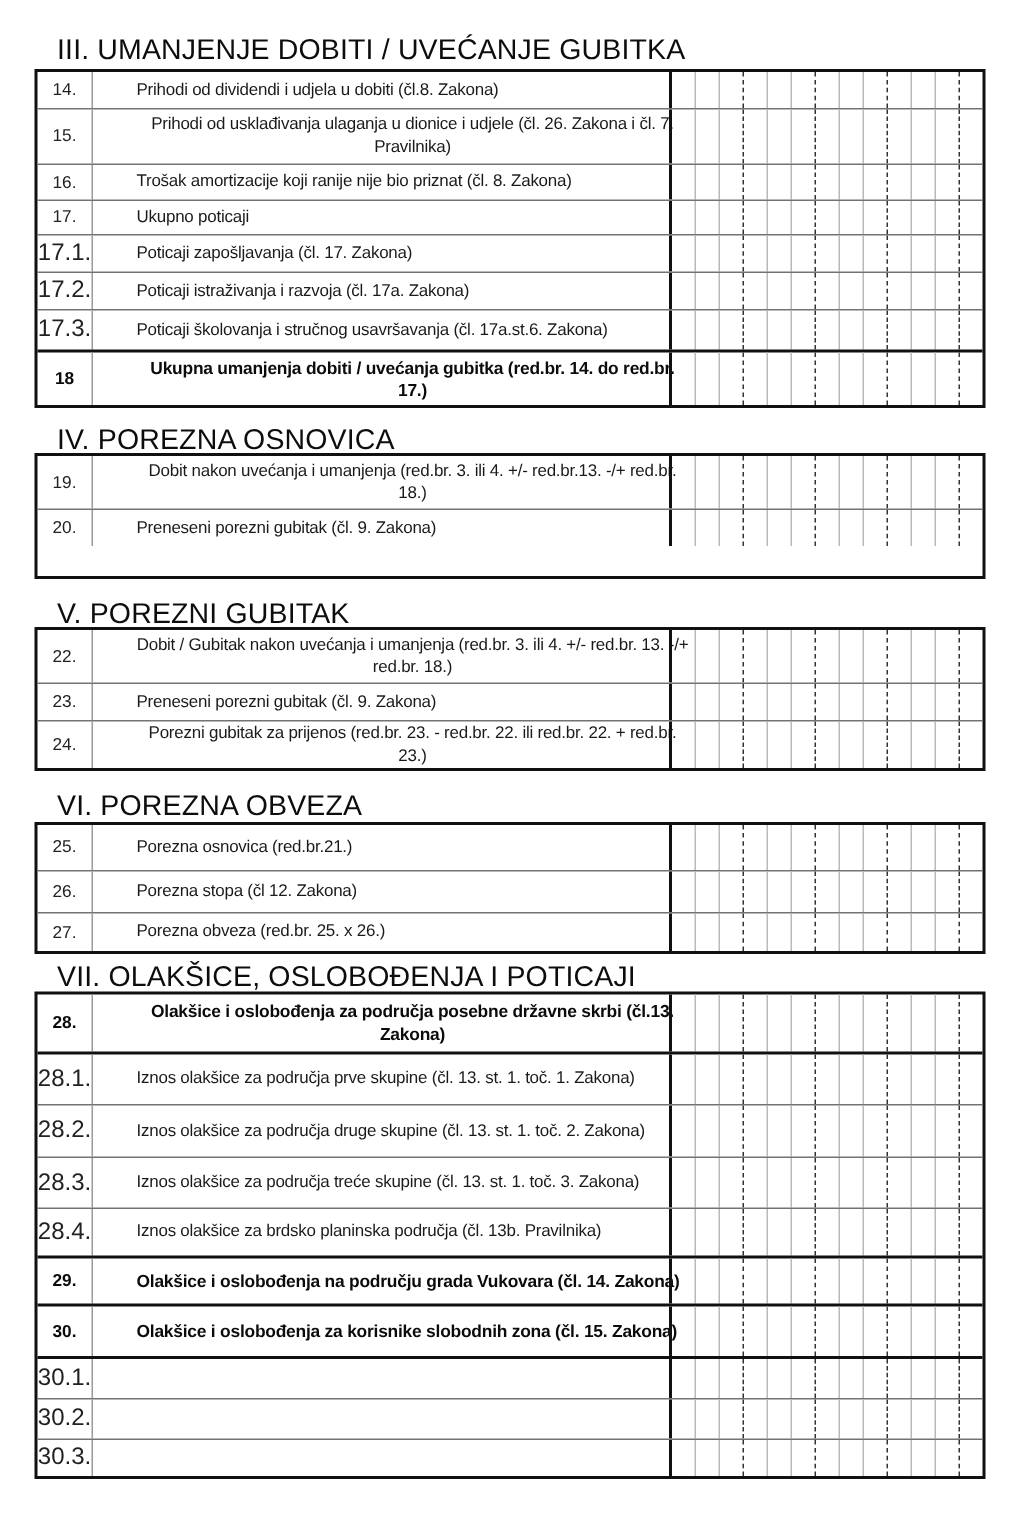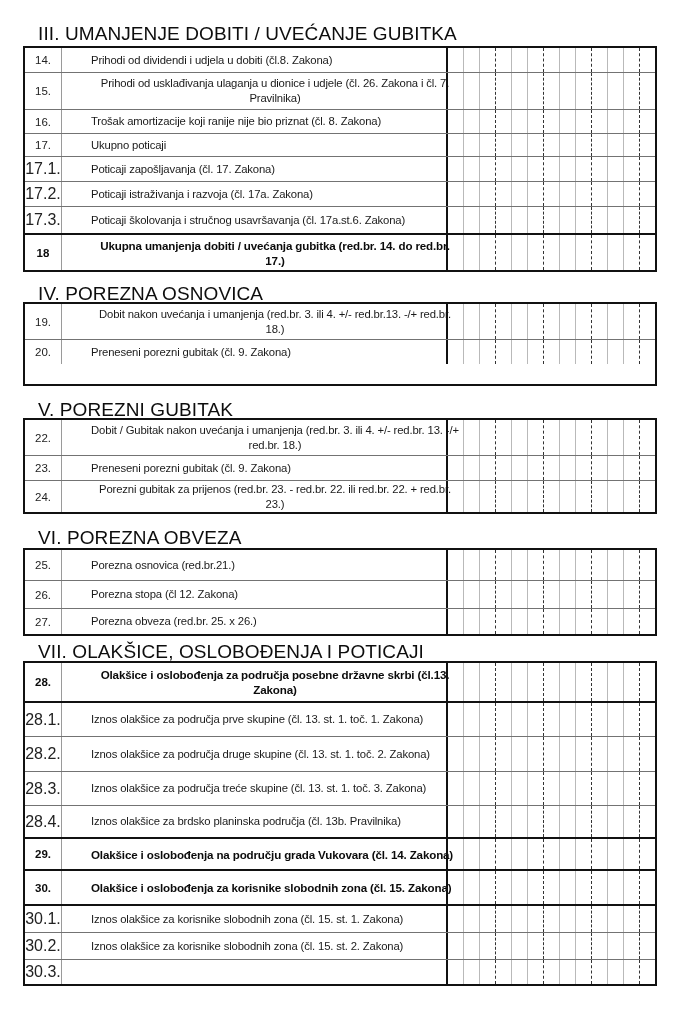--- a/index.html
+++ b/index.html
@@ -481,40 +481,38 @@
         <div class="cell"></div>
         <div class="cell dot"></div>
         <div class="cell"></div>
         <div class="cell"></div>
         <div class="cell dot"></div>
         <div class="cell"></div>
       </div>
   </div>
   <div class="row thick-top" style="top:241px;height:28px">
     <div class="num sub">30.1.</div>
-    <div class="label">Iznos olakšice za korisnike slobodnih zona (čl. 15. st. 1. Zakona)</div>
     <div class="grid">
         <div class="cell"></div>
         <div class="cell"></div>
         <div class="cell dot"></div>
         <div class="cell"></div>
         <div class="cell"></div>
         <div class="cell dot"></div>
         <div class="cell"></div>
         <div class="cell"></div>
         <div class="cell dot"></div>
         <div class="cell"></div>
         <div class="cell"></div>
         <div class="cell dot"></div>
         <div class="cell"></div>
       </div>
   </div>
   <div class="row" style="top:269px;height:27px">
     <div class="num sub">30.2.</div>
-    <div class="label">Iznos olakšice za korisnike slobodnih zona (čl. 15. st. 2. Zakona)</div>
     <div class="grid">
         <div class="cell"></div>
         <div class="cell"></div>
         <div class="cell dot"></div>
         <div class="cell"></div>
         <div class="cell"></div>
         <div class="cell dot"></div>
         <div class="cell"></div>
         <div class="cell"></div>
         <div class="cell dot"></div>

